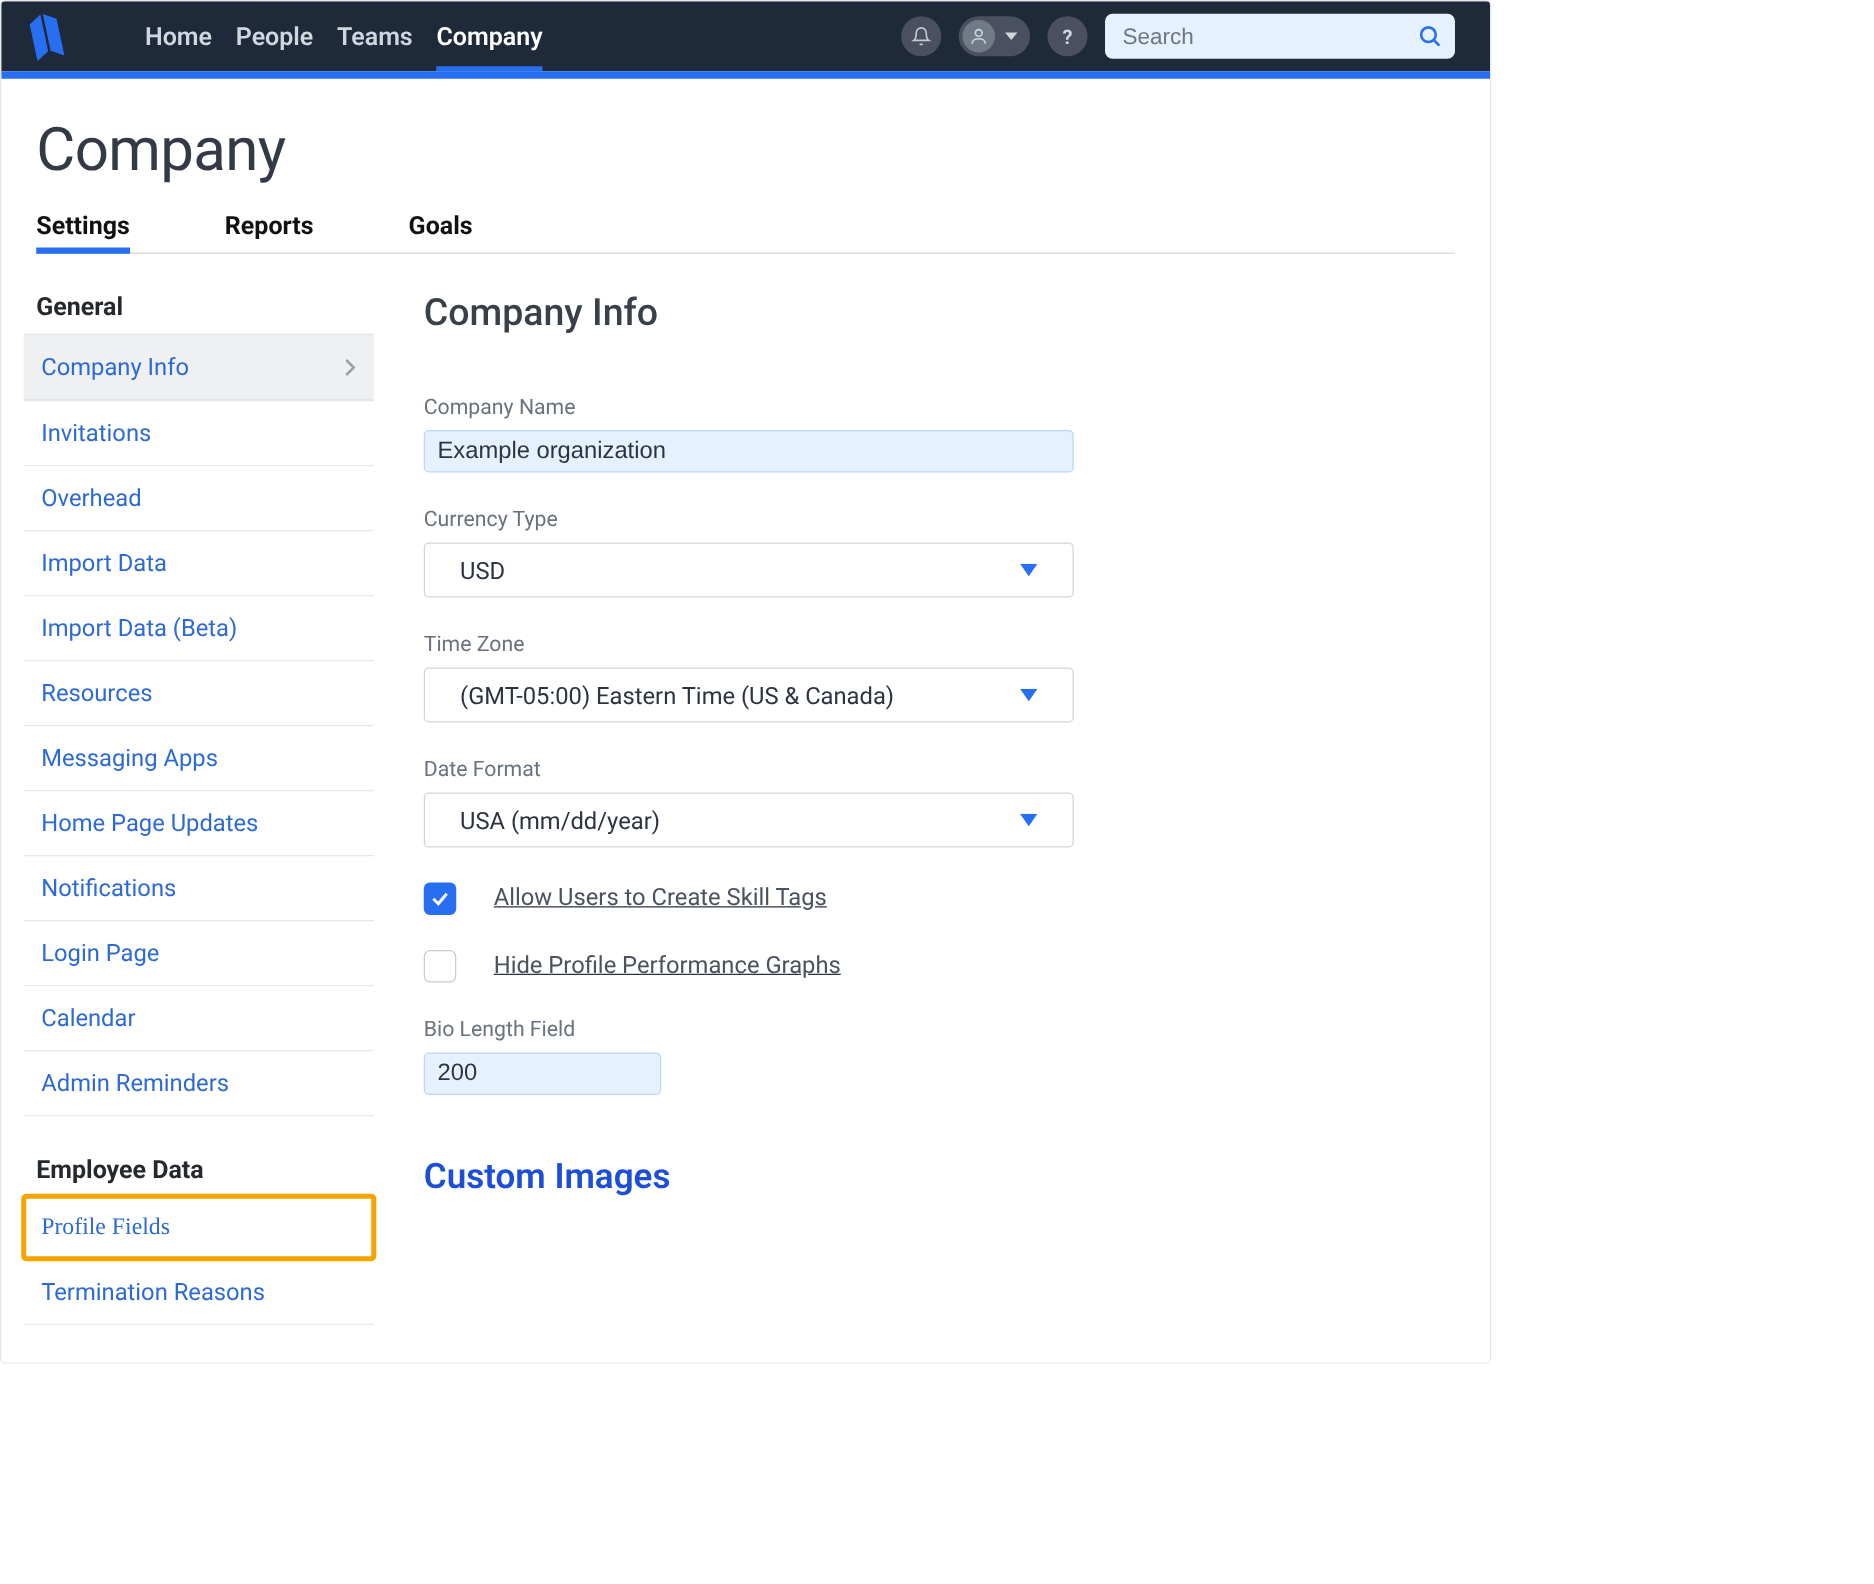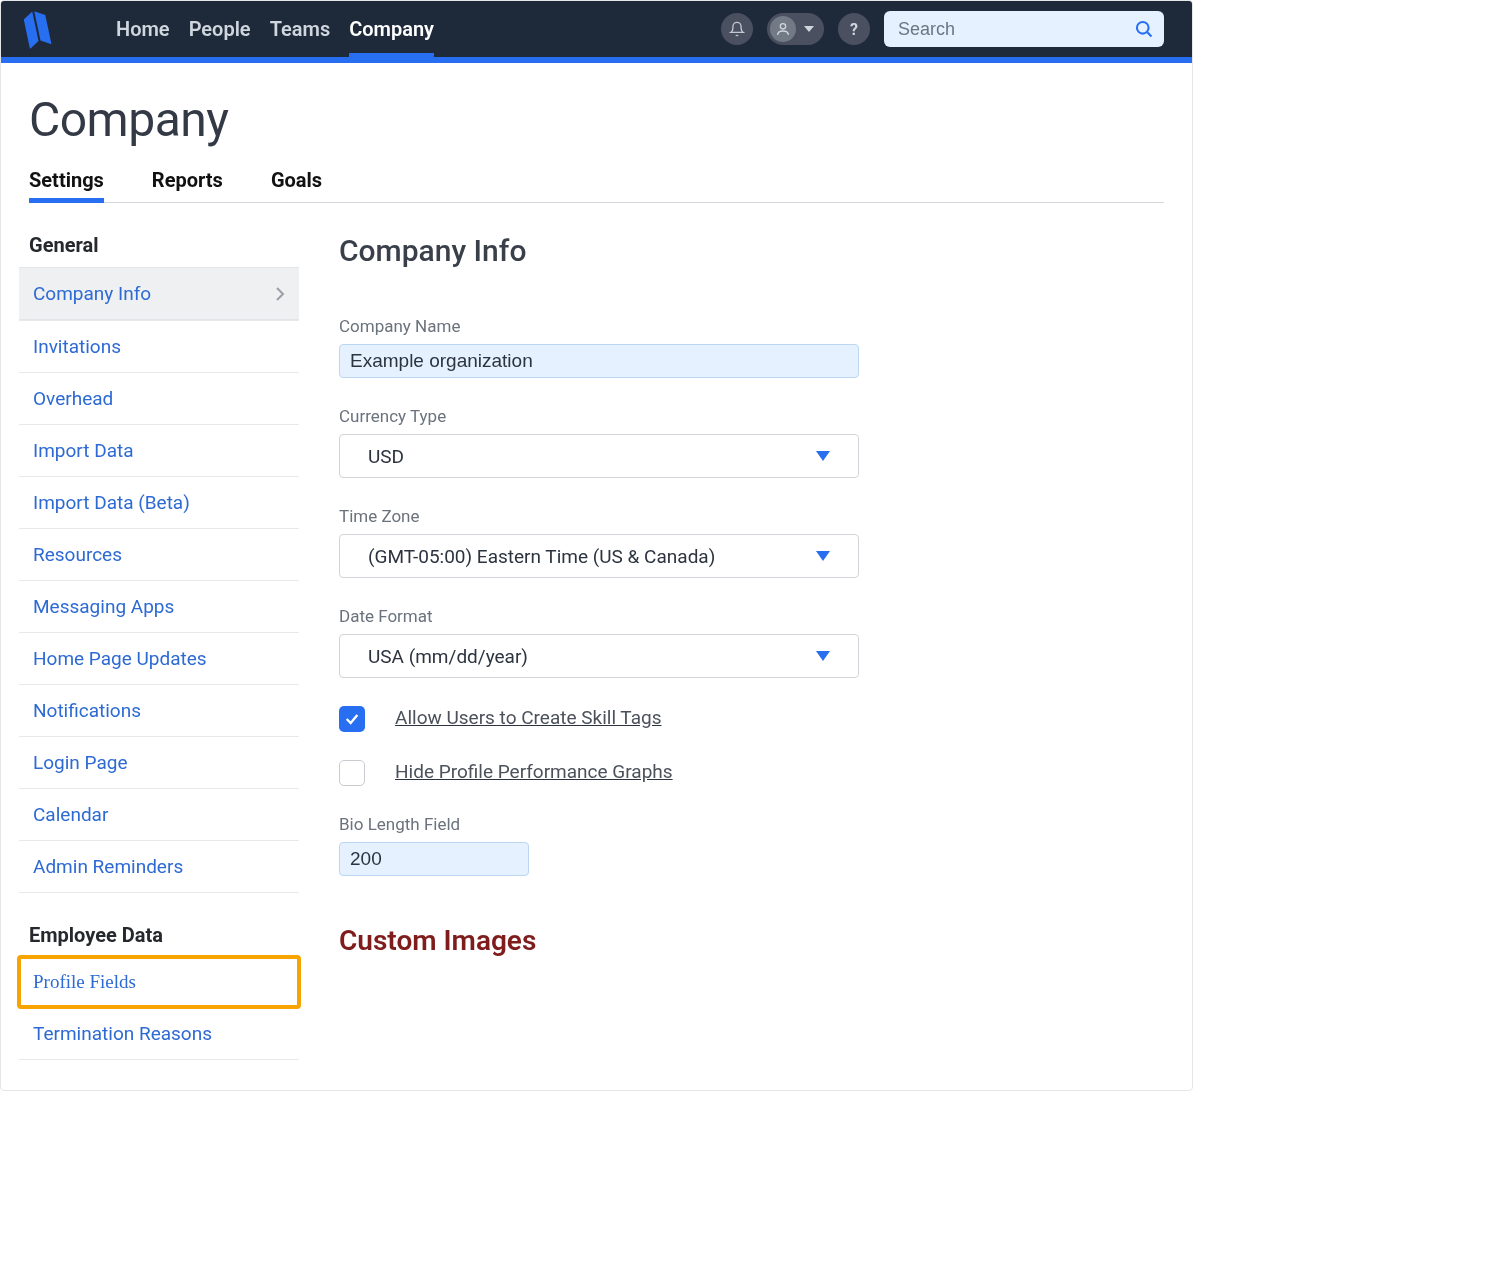--- a/index.html
+++ b/index.html
@@ -36,21 +36,21 @@
   .search-wrap{position:relative;}
   .search-input{width:280px;height:36px;border-radius:6px;border:none;background:var(--input-bg);padding:0 40px 0 14px;font-size:18px;color:#5a6270;outline:none;}
   .search-input::placeholder{color:#6d7682;}
   .search-icon{position:absolute;right:10px;top:50%;transform:translateY(-50%);color:var(--accent);pointer-events:none;}
 
   .accent-strip{height:6px;background:var(--accent);}
 
   
   .page{padding:28px 28px 0 28px;}
   .page-title{font-size:48px;font-weight:400;margin:0 0 20px 0;color:#333a46;letter-spacing:-0.5px;}
-  .subtabs{display:flex;gap:48px;border-bottom:1px solid #d5d7dc;}
+  .subtabs{display:flex;gap:76px;border-bottom:1px solid #d5d7dc;}
   .subtab{font-size:20px;font-weight:700;color:#111;padding:0 0 10px 0;cursor:pointer;position:relative;}
   .subtab.active::after{content:"";position:absolute;left:0;right:0;bottom:-1px;height:5px;background:var(--accent);}
 
   .body-row{display:flex;gap:40px;margin-top:30px;}
   .sidebar{width:280px;flex:0 0 280px; margin-left:-10px;}
   .side-section-title{font-size:20px;font-weight:700;color:#25282c;margin:0 0 10px 10px;}
   .side-list{list-style:none;margin:0 0 30px 0;padding:0;}
   .side-list li{border-bottom:1px solid #e7e8ea;}
   .side-item{display:flex;align-items:center;justify-content:space-between;padding:14px 14px 14px 14px;color:var(--sidebar-link);font-size:19px;text-decoration:none;cursor:pointer;}
   .side-item .chev{color:#9aa0a8;}
@@ -65,21 +65,21 @@
   .text-input.narrow{width:190px;}
   .select-box{width:520px;height:44px;border:1px solid #d2d5d9;border-radius:4px;background:#fff;display:flex;align-items:center;justify-content:space-between;padding:0 28px;font-size:19px;color:#2c3440;cursor:pointer;}
   .select-box .tri{color:var(--accent);}
 
   .check-row{display:flex;align-items:flex-start;gap:30px;margin:0 0 28px 0;text-decoration:underline;}
   .checkbox{width:26px;height:26px;border-radius:5px;display:flex;align-items:center;justify-content:center;cursor:pointer;flex:0 0 26px;}
   .checkbox.checked{background:var(--accent);}
   .checkbox.unchecked{background:#fff;border:1px solid #c8cbd0;}
   .check-label{font-size:19px;color:#4b525c;}
 
-  .section-title2{font-size:28px;font-weight:600;color:#7f1d1d;margin:48px 0 0 0;}
+  .section-title2{font-size:28px;font-weight:600;color:#1d4ed8;margin:48px 0 0 0;}
   
   .outer-frame{border:1px solid #e4e6e9;border-radius:4px;overflow:hidden;width:1193px;}
 
   
   svg{display:block;}
 </style>
 </head>
 <body>
 
 <div class="outer-frame">

